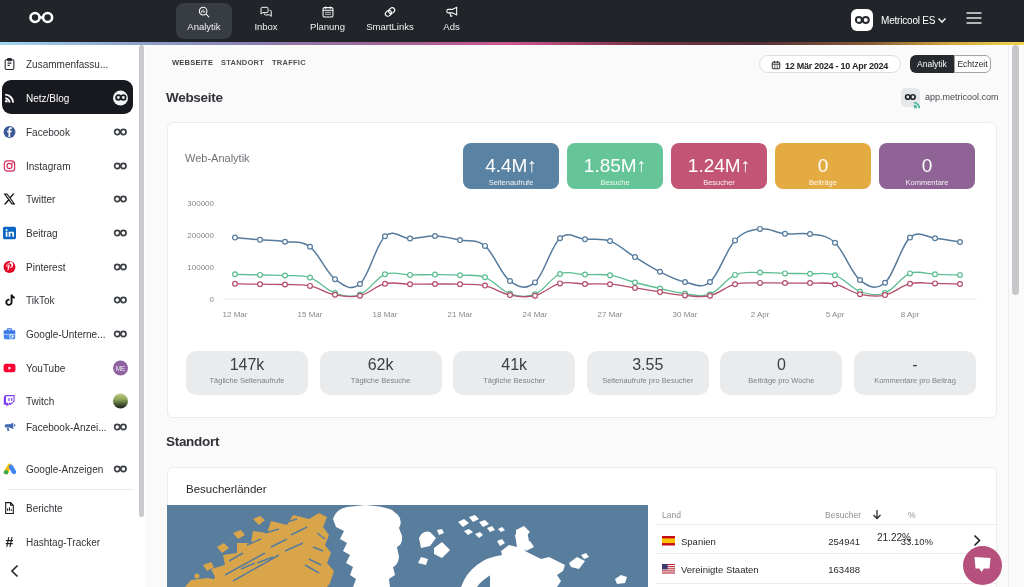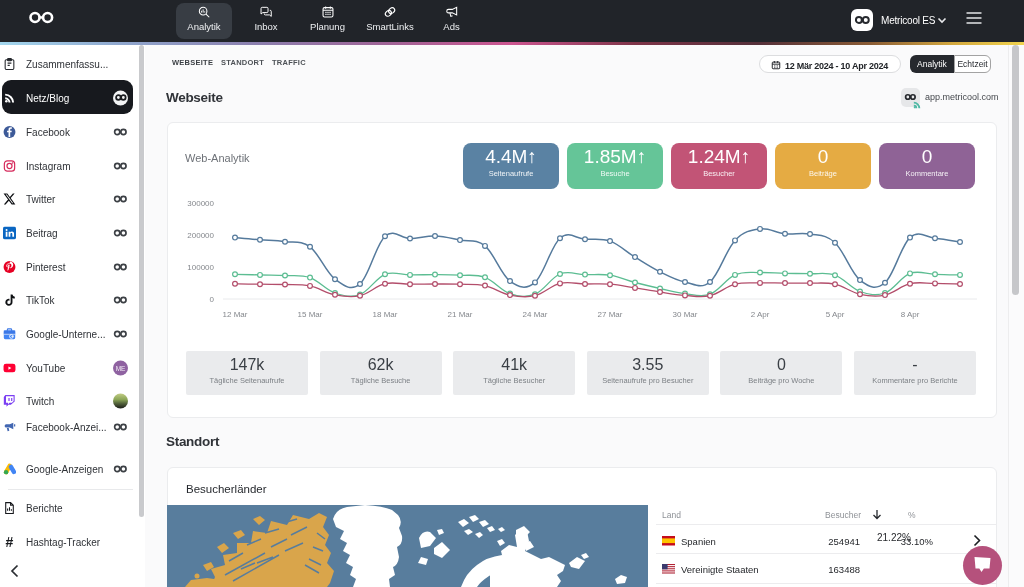--- a/index.html
+++ b/index.html
@@ -14,23 +14,23 @@
 .srow .lbl{position:absolute;left:26px;top:50%;transform:translateY(-50%);font-size:10px;color:#2f3237}
 .srow .sic{position:absolute;left:3px;top:50%;transform:translateY(-50%);width:13px;height:13px}
 .badge{position:absolute;left:113px;top:50%;transform:translateY(-50%);width:15px;height:15px}
 #selrow{position:absolute;left:2px;top:80px;width:131px;height:34px;background:#17191e;border-radius:9px}
 #main{position:absolute;left:145px;top:45px;width:863px;height:542px;background:#fafafb}
 .card{position:absolute;background:#fff;border:1px solid #ebecee;border-radius:6px}
 #pagescroll{position:absolute;left:1008px;top:45px;width:16px;height:542px;background:#fbfbfc;border-left:1px solid #ededee}
 #pagethumb{position:absolute;left:1012px;top:45px;width:7px;height:250px;background:#c6c7ca;border-radius:4px}
 #sidethumb{position:absolute;left:139px;top:45px;width:5px;height:472px;background:#c9cacd;border-radius:3px}
 .statbox{position:absolute;width:96px;height:46px;border-radius:8px;color:#fff;text-align:center}
-.statbox .v{font-size:19px;margin-top:3px;letter-spacing:0}
+.statbox .v{font-size:19px;margin-top:12px;letter-spacing:0}
 .statbox .l{font-size:7.5px;opacity:.9;margin-top:1px}
-.gbox{position:absolute;width:122px;height:44px;background:#eaebed;border-radius:2px;text-align:center}
+.gbox{position:absolute;width:122px;height:44px;background:#eaebed;border-radius:10px;text-align:center}
 .gbox .v{font-size:16px;color:#3a3f45;margin-top:5px}
 .gbox .l{font-size:7.5px;color:#7d8186;margin-top:2px}
 .tab{position:absolute;top:58px;font-size:7.5px;letter-spacing:.25px;font-weight:bold;white-space:nowrap}
 svg{display:block}
 </style></head>
 <body>
 <div id="topbar"></div>
 <div id="grad"></div>
 <svg class="abs" style="left:29px;top:10px" width="25" height="15" viewBox="0 0 25 15">
  <circle cx="6" cy="7.5" r="4.5" fill="none" stroke="#fff" stroke-width="2.6"></circle>
@@ -422,21 +422,21 @@
 <div class="gbox" style="left:586.8px;top:351px">
     <div class="v">3.55</div>
     <div class="l">Seitenaufrufe pro Besucher</div>
   </div>
 <div class="gbox" style="left:720.4px;top:351px">
     <div class="v">0</div>
     <div class="l">Beiträge pro Woche</div>
   </div>
 <div class="gbox" style="left:854px;top:351px">
     <div class="v">-</div>
-    <div class="l">Kommentare pro Berichte</div>
+    <div class="l">Kommentare pro Beitrag</div>
   </div>
 <div class="abs" style="left:166px;top:434px;font-size:13.5px;letter-spacing:-.3px;font-weight:bold;color:#303338">Standort</div>
 <div class="card" style="left:167px;top:467px;width:830px;height:130px"></div>
 <div class="abs" style="left:186px;top:483px;font-size:11.5px;color:#26292e">Besucherländer</div>
 <svg class="abs" style="left:167px;top:505px" width="481" height="82" viewBox="0 0 481 82">
 <rect width="481" height="82" fill="#587d9d"></rect>
 <g fill="#d9a54b">
  <path d="M44 82 L48 72 L44 64 L58 60 L56 50 L70 48 L70 38 L84 38 L86 26 L100 28 L104 16 L120 20 L126 10 L142 14 L152 8 L160 12 L156 22 L162 30 L158 40 L164 48 L160 58 L167 66 L163 78 L160 82 Z"></path>
  <path d="M18 82 L24 75 L40 73 L54 75 L58 82 Z"></path>
  <circle cx="30" cy="71" r="2.5"></circle>

